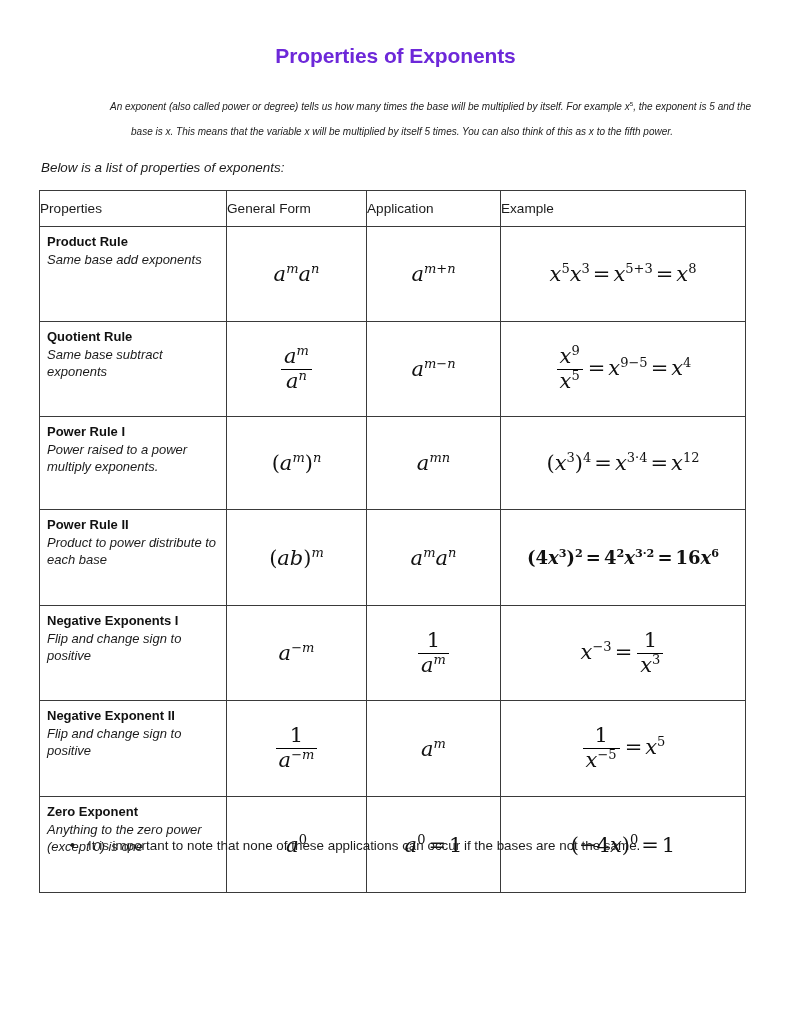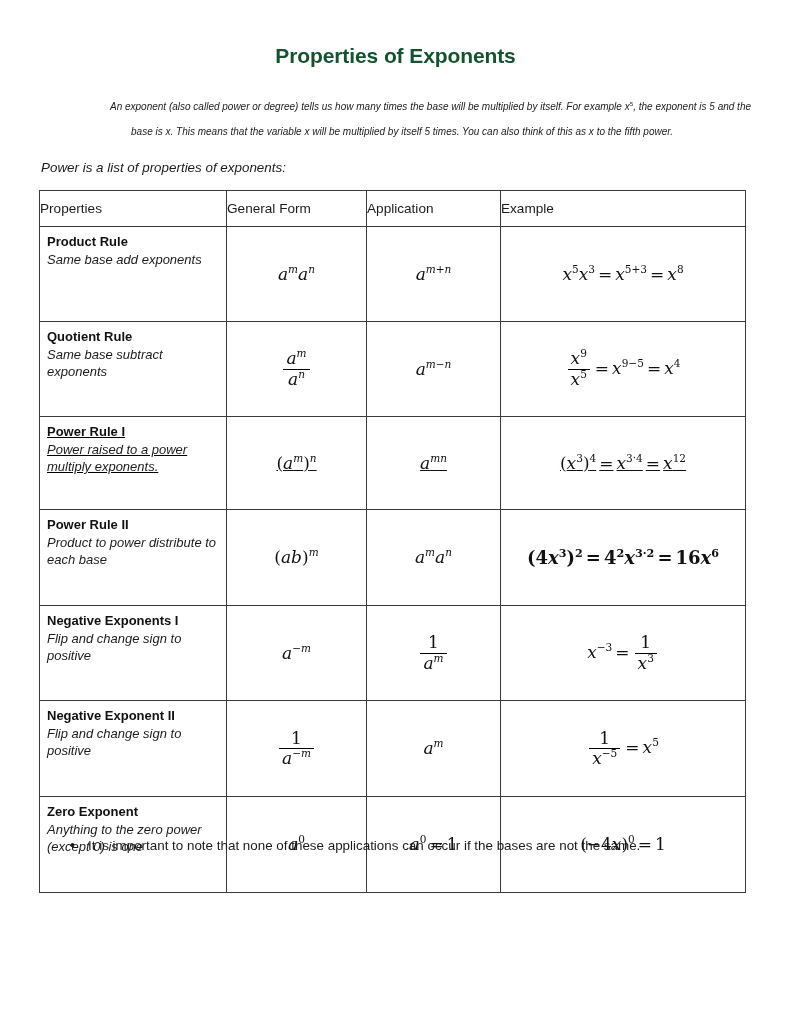--- a/index.html
+++ b/index.html
@@ -26,21 +26,21 @@
   
   .doc-title {
     position: absolute;
     left: 0;
     top: 44px;
     width: 791px;
     text-align: center;
     font-size: 21px;
     font-weight: bold;
     letter-spacing: -0.1px;
-    color: #14532d;
+    color: #6d28d9;
   }
 
   
   .intro {
     position: absolute;
     left: 49px;
     top: 84px;
     width: 706px;
     font-size: 10px;
     font-style: italic;
@@ -133,28 +133,28 @@
   }
   .prop-desc {
     font-size: 13px;
     font-style: italic;
     color: #1b1b1b;
     display: block;
   }
   .math-cell {
     text-align: center;
     vertical-align: middle !important;
-    font-size: 17px;
+    font-size: 21px;
     color: #111111;
   }
   .math-cell.small { font-size: 18px; font-weight: bold; }
 
   .r1 td, .r1 th { height: 82px; }
   .r2 td { height: 82px; }
-  .r3 td { height: 80px; text-decoration: underline; }
+  .r3 td { height: 80px; }
   .r4 td { height: 83px; }
   .r5 td { height: 82px; }
   .r6 td { height: 83px; }
   .r7 td { height: 83px; }
 
   
   .notes {
     position: absolute;
     left: 62px;
     top: 836px;
@@ -193,21 +193,21 @@
 <div class="page">
 
   <div class="doc-title">Properties of Exponents</div>
 
   <p class="intro">
     An exponent (also called power or degree) tells us how many times the base will be multiplied by itself. For
     example <span class="mathi">x<sup>5</sup></span>, the exponent is 5 and the base is <span class="mathi">x</span>. This means that the variable <span class="mathi">x</span> will be multiplied by itself 5 times. You
     can also think of this as <span class="mathi">x</span> to the fifth power.
   </p>
 
-  <div class="lead-in">Power is a list of properties of exponents:</div>
+  <div class="lead-in">Below is a list of properties of exponents:</div>
 
   <table class="exp-table">
     <colgroup>
       <col class="c1">
         <col class="c2">
         <col class="c3">
         <col class="c4">
     </colgroup>
     <thead>
       <tr>

